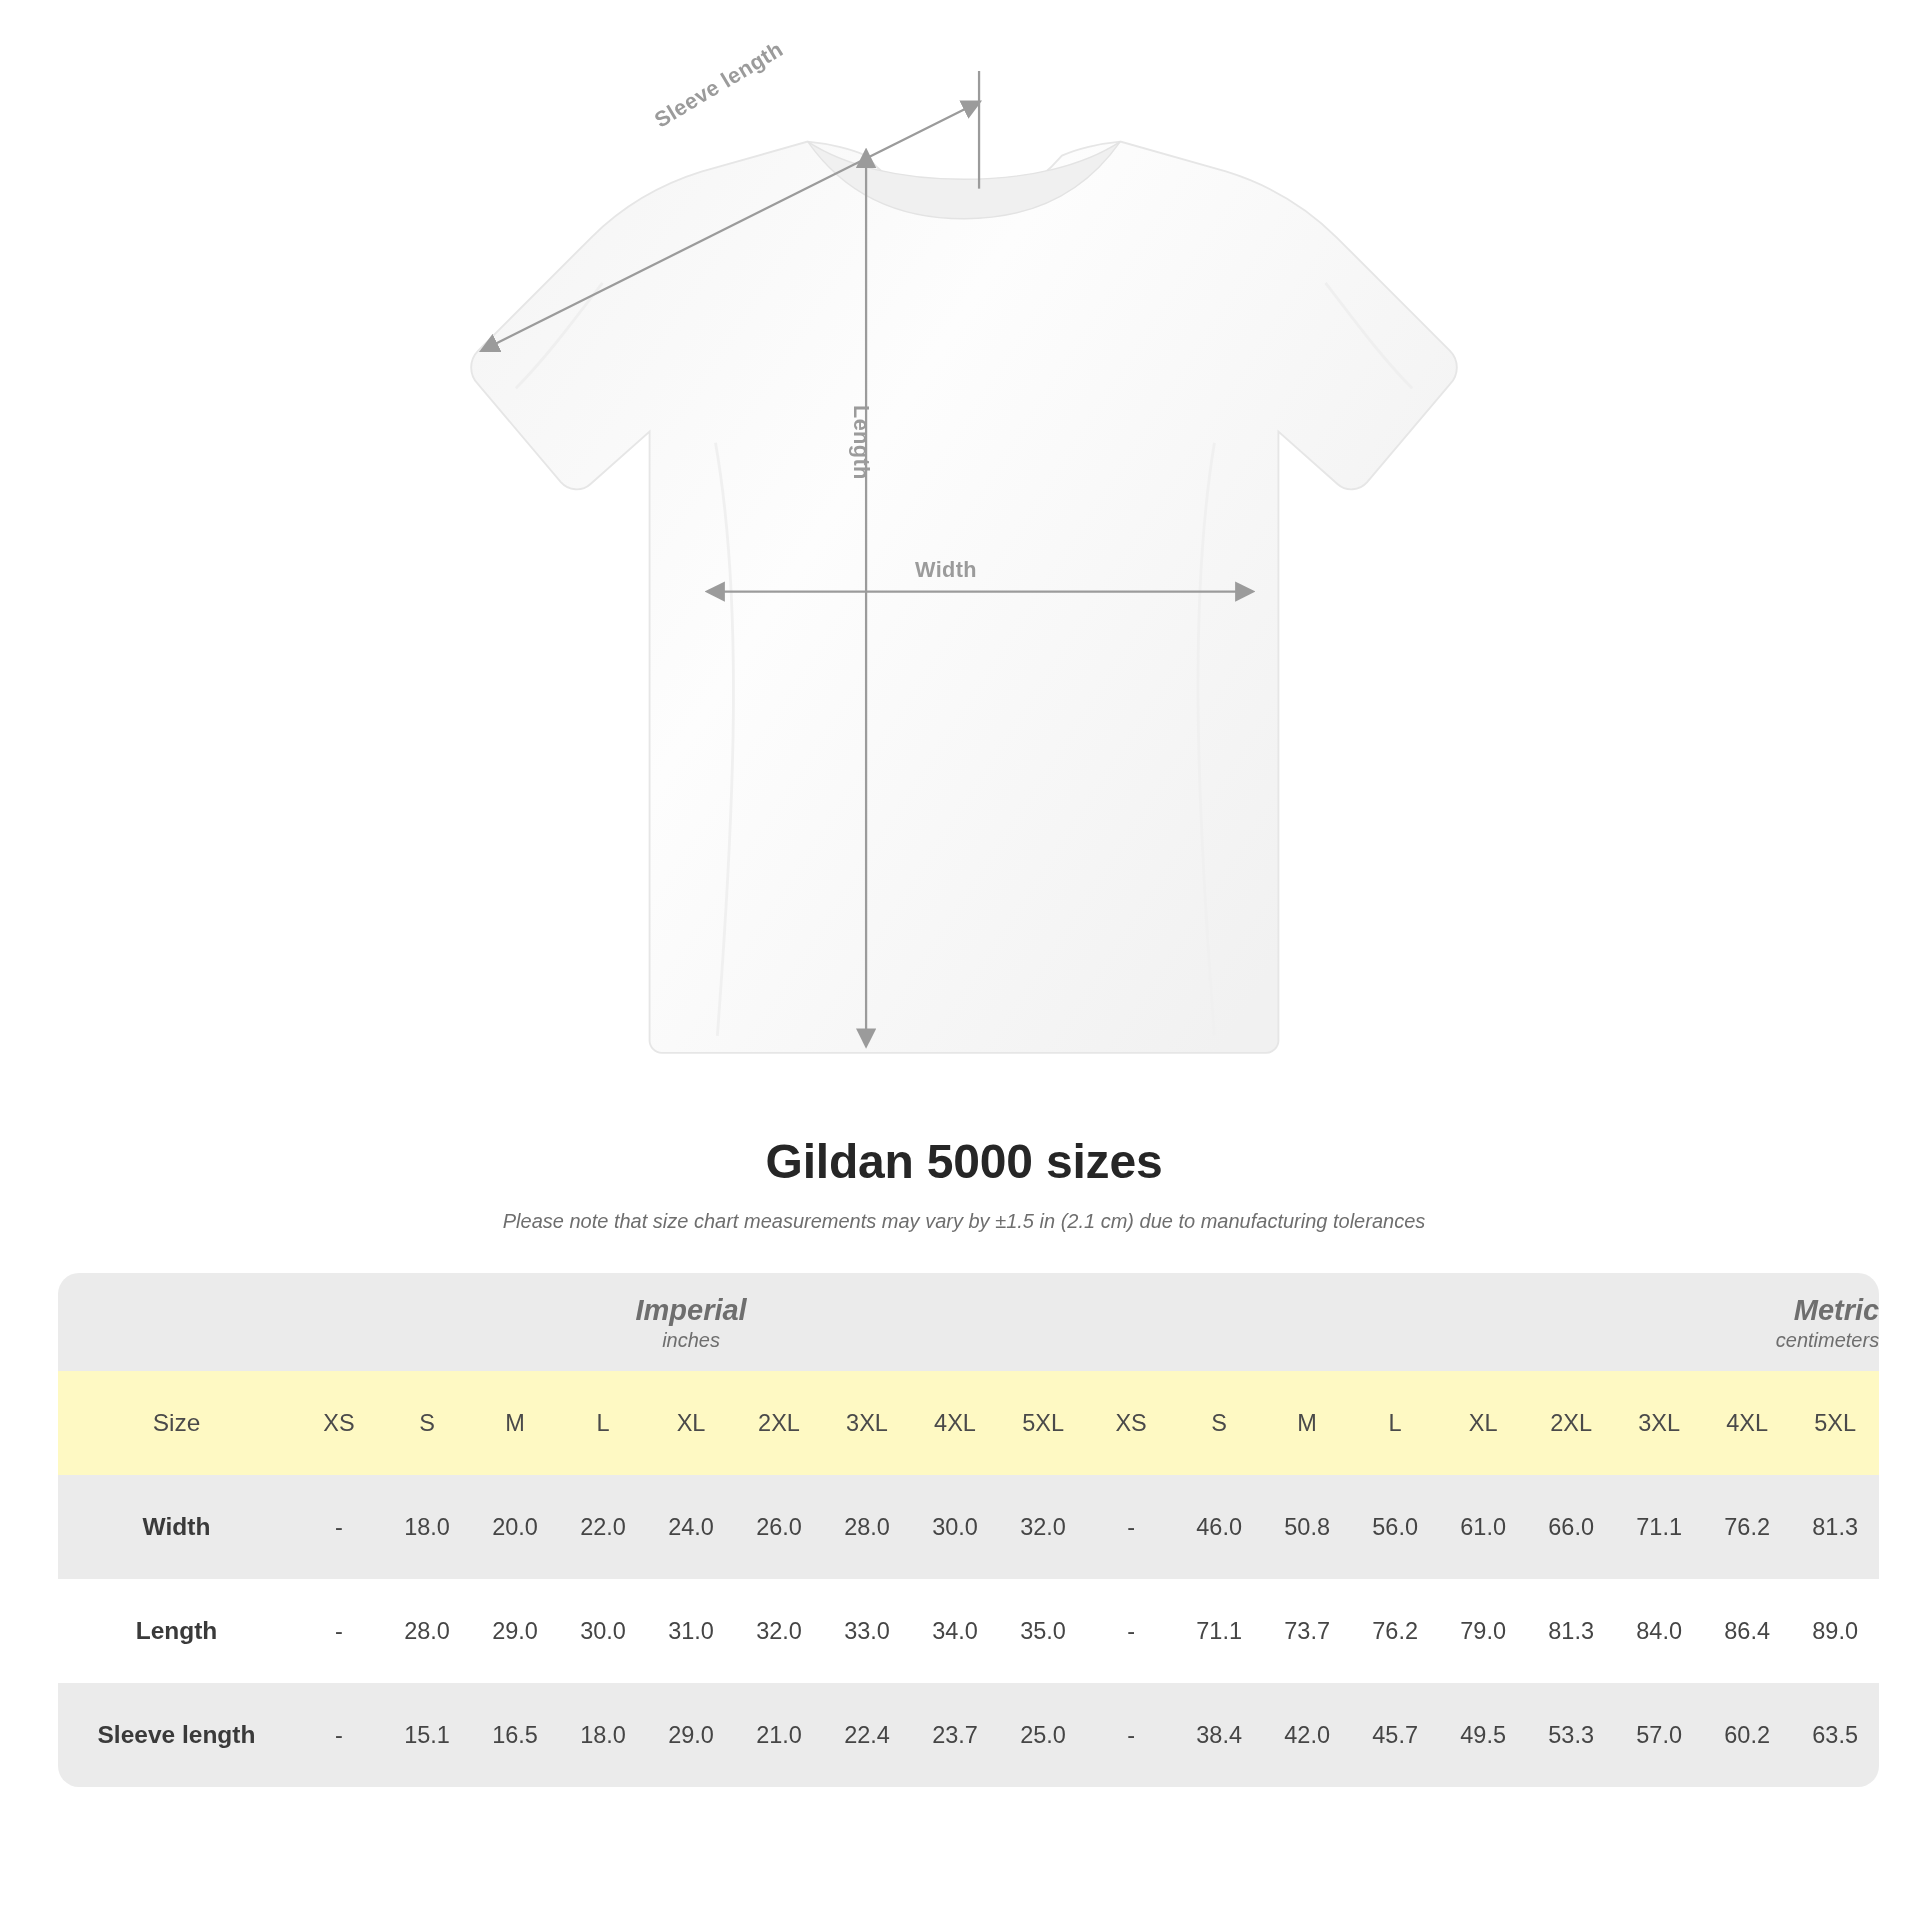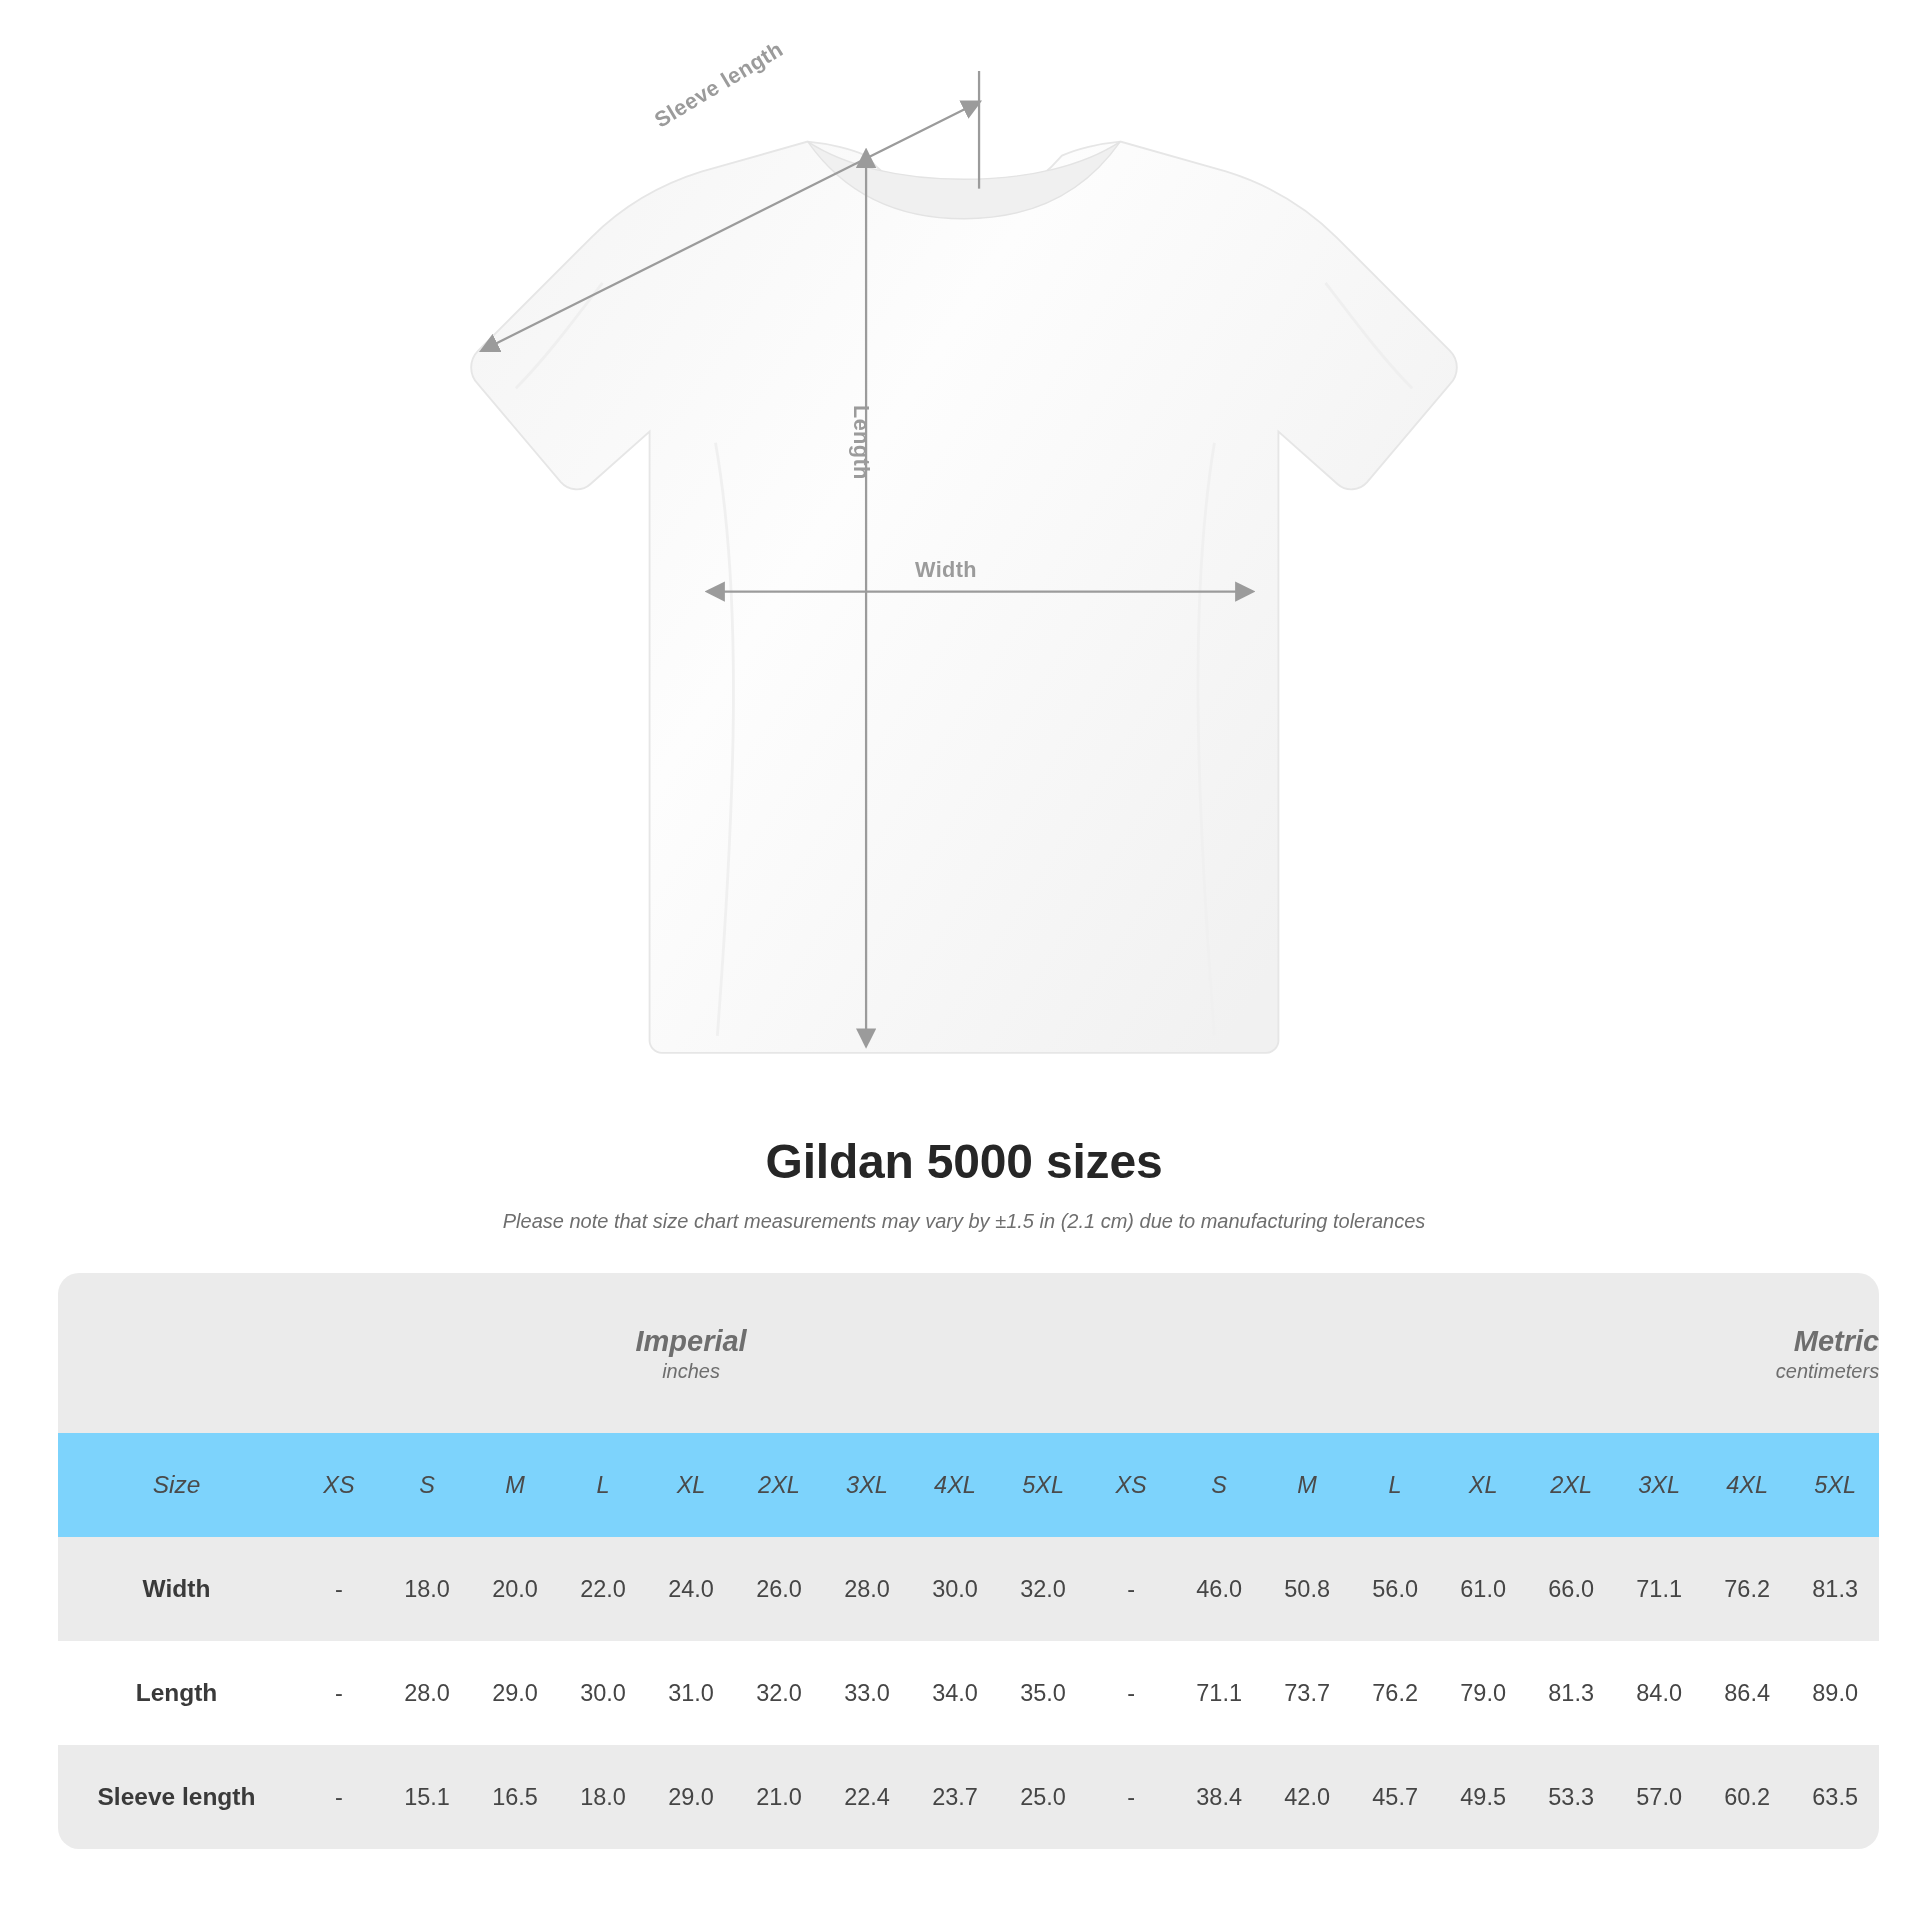--- a/index.html
+++ b/index.html
@@ -87,21 +87,21 @@
   table.size-table td,
   table.size-table th {
     text-align: center;
     vertical-align: middle;
     font-weight: normal;
   }
 
   
   .unit-row td {
     background: #ebebeb;
-    height: 160px;
+    height: 98px;
     padding: 0;
   }
   .unit-row td.corner-left {
     border-top-left-radius: 21px;
   }
   .unit-row td.corner-right {
     border-top-right-radius: 21px;
     text-align: right;
   }
   .unit-name {
@@ -113,26 +113,25 @@
   }
   .unit-sub {
     font-size: 20px;
     font-style: italic;
     color: #6e6e6e;
     margin-top: 1px;
   }
 
   
   .size-row td {
-    background: #7dd3fc;
+    background: #fef9c3;
     height: 102px;
     font-size: 23.5px;
     font-weight: bold;
     color: #4a4a4a;
-    font-style: italic;
   }
   .size-row td.rowlabel {
     font-size: 24.5px;
   }
 
   
   .data-row td {
     height: 102px;
     font-size: 23.5px;
     color: #454545;

